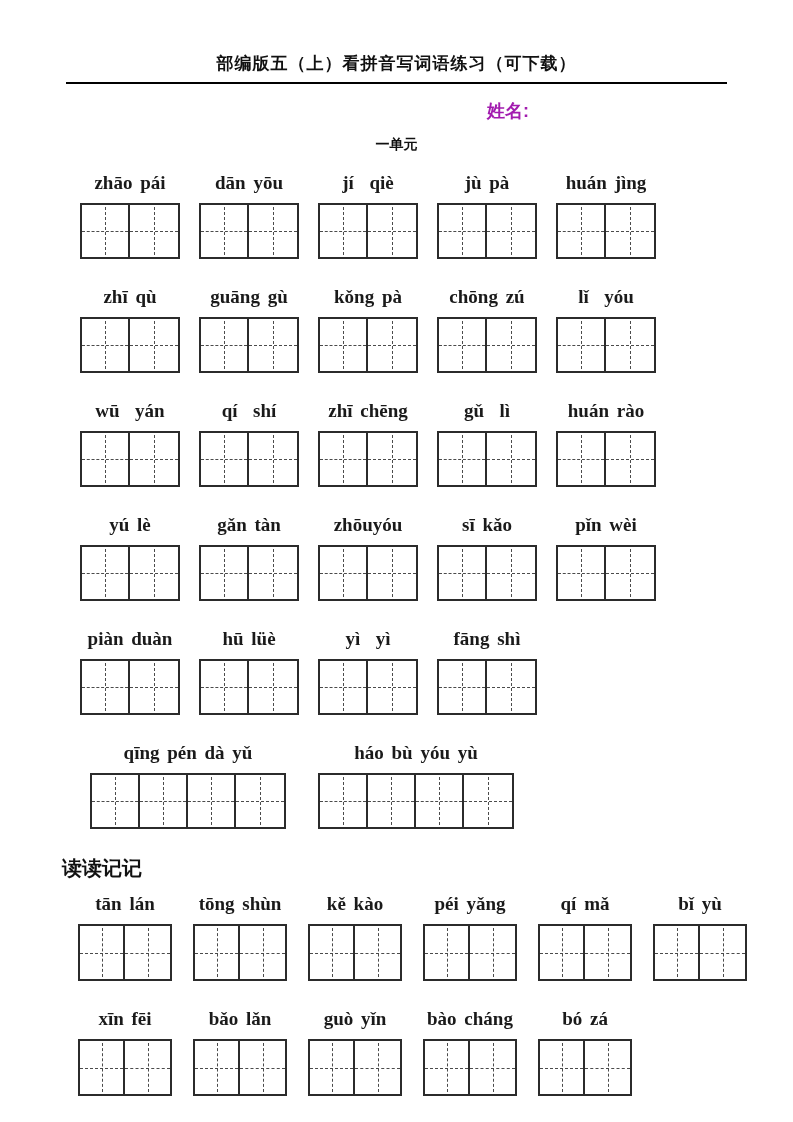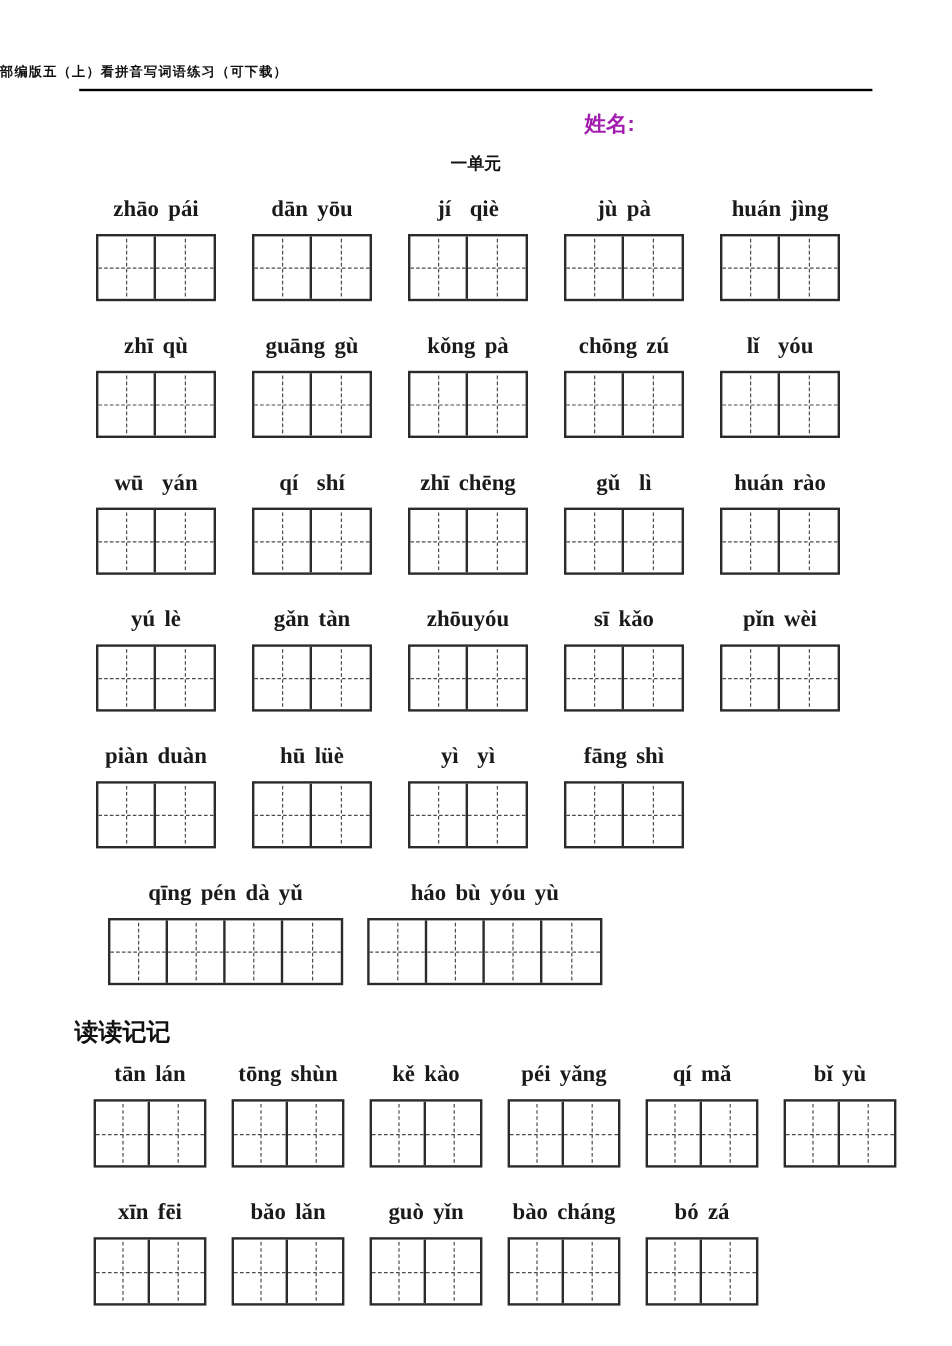--- a/index.html
+++ b/index.html
@@ -10,23 +10,24 @@
     color: #000;
     overflow: hidden;
   }
   .page {
     width: 793px; height: 1122px;
     padding-top: 52px;
     position: relative;
     background: #fff;
   }
   .doc-title {
+    text-align: center;
     font-family: "Liberation Sans", "DejaVu Sans", sans-serif;
     font-weight: bold;
-    font-size: 11px;
+    font-size: 17px;
     letter-spacing: 1px;
     color: #111;
   }
   .title-rule {
     width: 661px;
     margin: 7px auto 0 auto;
     border-bottom: 2px solid #000;
   }
   .name-line {
     margin: 15px 0 0 487px;
@@ -49,22 +50,22 @@
     font-family: "Liberation Sans", "DejaVu Sans", sans-serif;
     font-weight: bold;
     font-size: 20px;
     color: #111;
   }
   .word-row {
     display: flex;
     align-items: flex-start;
     margin-bottom: 26px;
   }
-  .row-five { padding-left: 80px; gap: 30px; align-items: center; }
-  .row-wide { padding-left: 90px; gap: 20px; align-items: flex-end; }
+  .row-five { padding-left: 80px; gap: 19px; align-items: center; }
+  .row-wide { padding-left: 90px; gap: 32px; align-items: flex-end; }
   .row-six  { padding-left: 78px; gap: 21px; }
   .word-unit {
     display: inline-flex;
     flex-direction: column;
     align-items: center;
   }
   .pinyin {
     font-family: "Liberation Serif", "DejaVu Serif", serif;
     font-weight: bold;
     font-size: 19px;

